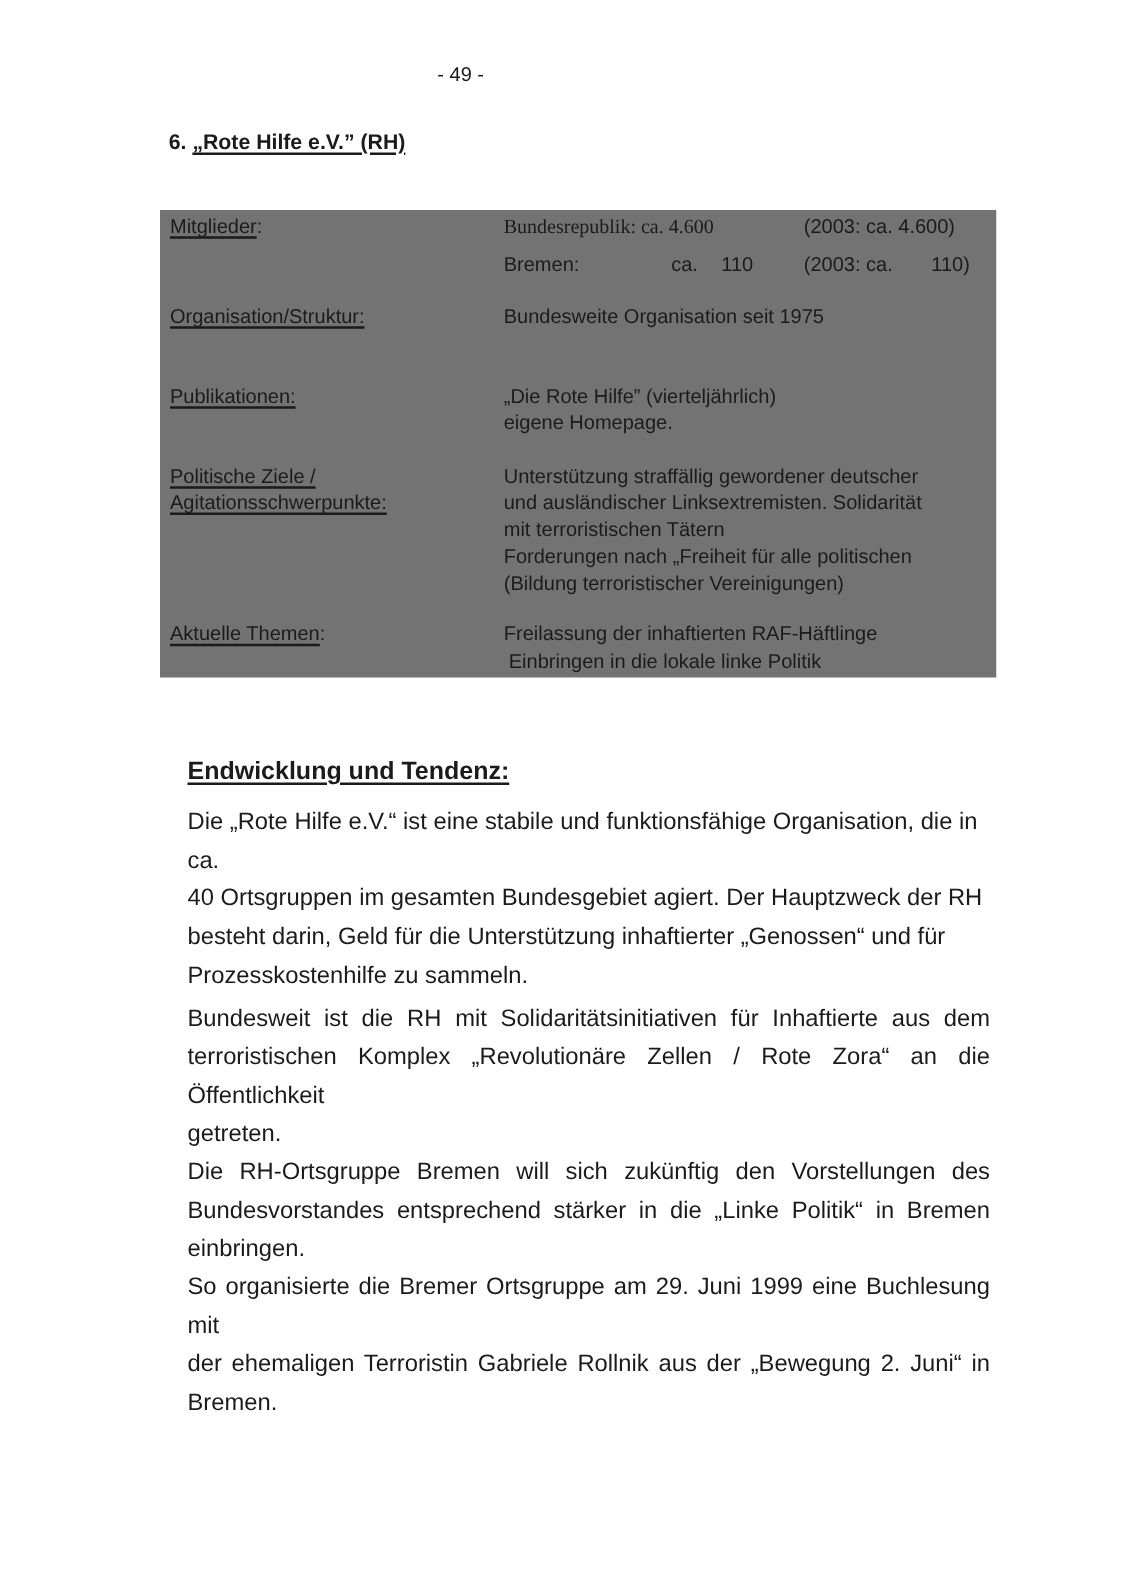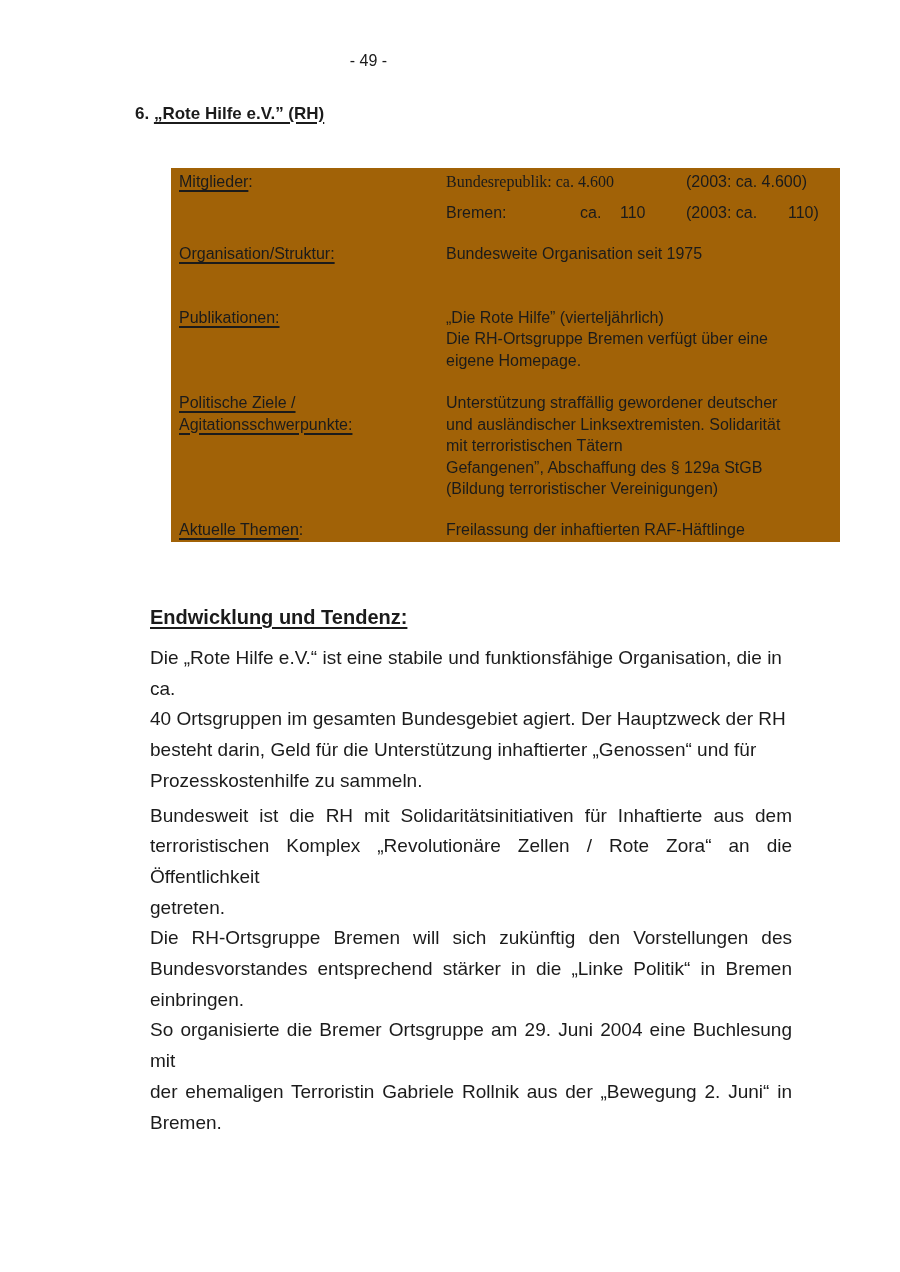--- a/index.html
+++ b/index.html
@@ -23,24 +23,24 @@
     margin: 0; font-size: 17px; font-weight: bold;
     white-space: nowrap;
   }
   .chapter-heading .u { text-decoration-thickness: 2px; }
 
   .u { text-decoration: underline; text-underline-offset: 2.5px; text-decoration-thickness: 1.5px; }
 
   
   .infobox {
     position: absolute; left: 128px; top: 168px; width: 669px;
-    background: #a16207;
+    background: #737373;
     box-sizing: border-box;
     padding: 3px 0 2px 8px;
-    font-size: 16px; line-height: 21.5px; margin-left: 43px;
+    font-size: 16px; line-height: 21.5px;
   }
   .irow { display: flex; align-items: flex-start; }
   .ilabel { flex: 0 0 267px; width: 267px; }
   .ivalue { flex: 1 1 auto; min-width: 0; padding-right: 6px; }
   .r1 { margin-bottom: 20px; }
   .r2 { margin-bottom: 42px; justify-content: center; }
   .r3 { margin-bottom: 21px; justify-content: space-between; }
   .r4 { margin-bottom: 19px; }
   .vline { display: flex; }
   .m1 { margin-bottom: 9px; }
@@ -98,43 +98,43 @@
       <div class="ilabel"><span class="u">Organisation/Struktur:</span></div>
       <div class="ivalue">
         <div>Bundesweite Organisation seit 1975</div>
       </div>
     </div>
 
     <div class="irow r3">
       <div class="ilabel"><span class="u">Publikationen:</span></div>
       <div class="ivalue">
         <div>„Die Rote Hilfe” (vierteljährlich)</div>
-        <div>Die RH-Ortsgruppe Bremen verfügt über eine</div>
         <div>eigene Homepage.</div>
       </div>
     </div>
 
     <div class="irow r4">
       <div class="ilabel">
         <div><span class="u">Politische Ziele /</span></div>
         <div><span class="u">Agitationsschwerpunkte:</span></div>
       </div>
       <div class="ivalue">
         <div>Unterstützung straffällig gewordener deutscher</div>
         <div>und ausländischer Linksextremisten. Solidarität</div>
         <div>mit terroristischen Tätern</div>
-        <div>Gefangenen”, Abschaffung des § 129a StGB</div>
+        <div>Forderungen nach „Freiheit für alle politischen</div>
         <div>(Bildung terroristischer Vereinigungen)</div>
       </div>
     </div>
 
     <div class="irow">
       <div class="ilabel"><span class="u">Aktuelle Themen</span><span>:</span></div>
       <div class="ivalue">
         <div>Freilassung der inhaftierten RAF-Häftlinge</div>
+        <div class="indent">Einbringen in die lokale linke Politik</div>
       </div>
     </div>
 
   </div>
 
   <div class="section-heading"><span class="u">Endwicklung und Tendenz:</span></div>
 
   <div class="bodytext">
 
     <div class="para p1">
@@ -150,20 +150,20 @@
       <div>getreten.</div>
     </div>
 
     <div class="para">
       <div class="jl">Die RH-Ortsgruppe Bremen will sich zukünftig den Vorstellungen des</div>
       <div class="jl">Bundesvorstandes entsprechend stärker in die „Linke Politik“ in Bremen</div>
       <div>einbringen.</div>
     </div>
 
     <div class="para">
-      <div class="jl">So organisierte die Bremer Ortsgruppe am 29. Juni 2004 eine Buchlesung mit</div>
+      <div class="jl">So organisierte die Bremer Ortsgruppe am 29. Juni 1999 eine Buchlesung mit</div>
       <div class="jl">der ehemaligen Terroristin Gabriele Rollnik aus der „Bewegung 2. Juni“ in</div>
       <div>Bremen.</div>
     </div>
 
   </div>
 
 </div>
 
 </body></html>

